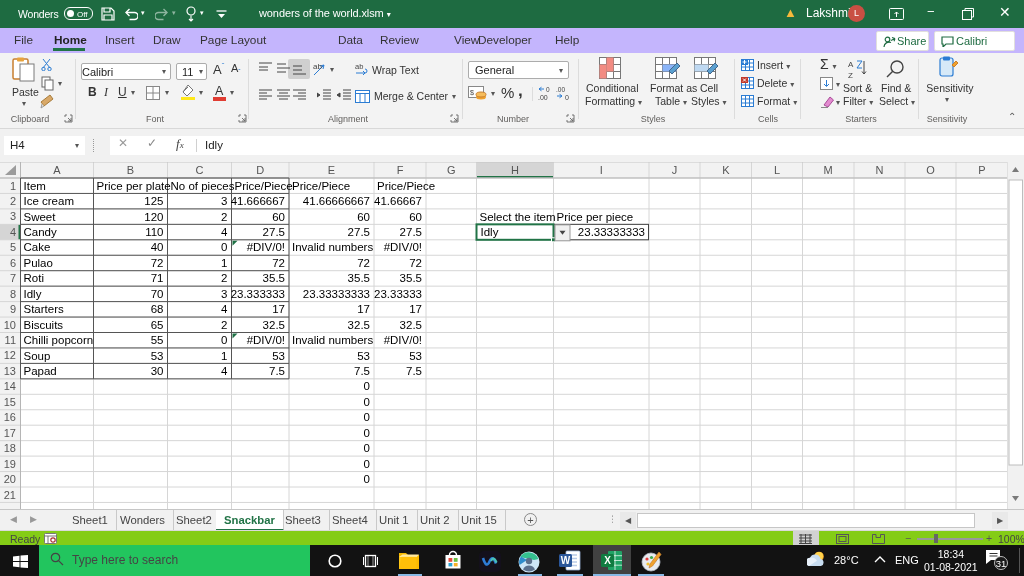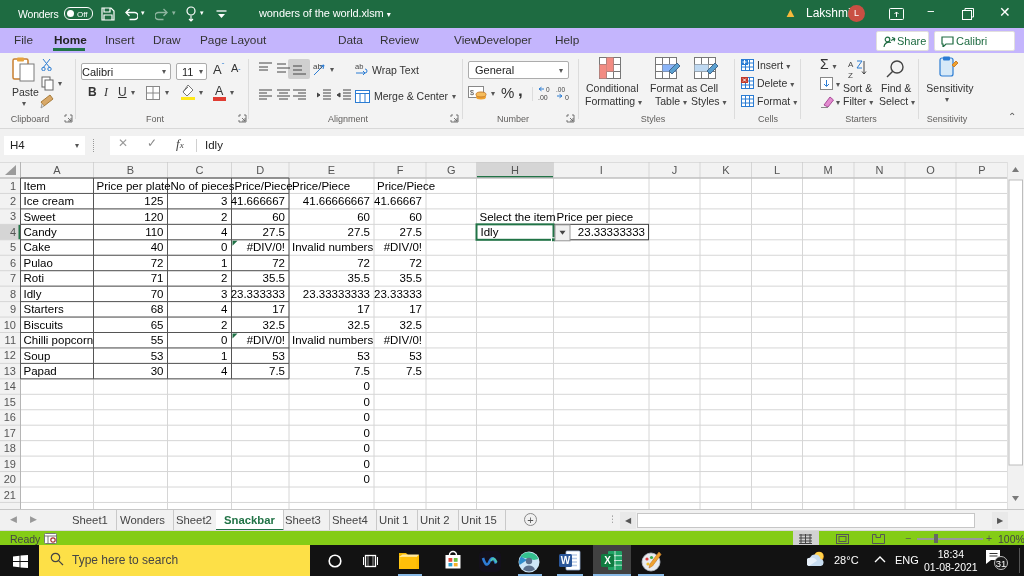--- a/index.html
+++ b/index.html
@@ -28,21 +28,21 @@
 #fxinput { position:absolute; left:110px; top:7px; width:914px; height:19px; background:#fff; font-size:11.5px; color:#222; line-height:19px; }
 #fxdiv { position:absolute; left:196px; top:10px; width:1px; height:13px; background:#D0D0D0; }
 
 #tabstrip { position:absolute; left:0; top:509px; width:1024px; height:21px; background:#F1F1F1; border-top:1px solid #C6C6C6; font-size:11.3px; color:#444; }
 .stab { position:absolute; top:0; height:21px; line-height:20px; padding:0 8px; border-right:1px solid #C9C9C9; }
 #tabactive { background:#fff; color:#217346; font-weight:bold; border-bottom:2px solid #217346; }
 
 #statusbar { position:absolute; left:0; top:530px; width:1024px; height:15px; background:#84cc16; border-top:1px solid #DADADA; font-size:10.5px; color:#444; }
 
 #taskbar { position:absolute; left:0; top:545px; width:1024px; height:31px; background:#121212; color:#fff; }
-#tsearch { position:absolute; left:39px; top:0px; width:271px; height:31px; background:#fde047; color:#454545; font-size:12px; line-height:30px; }
+#tsearch { position:absolute; left:39px; top:0px; width:271px; height:31px; background:#22c55e; color:#454545; font-size:12px; line-height:30px; }
 .ticon { position:absolute; }
 </style></head><body>
 <div id="screen">
 
 <div id="titlebar">
   <div class="t" style="left:18px;top:7.5px;font-size:10.5px;letter-spacing:-0.2px;">Wonders</div>
   <div style="position:absolute;left:64px;top:7px;width:29px;height:13px;border:1px solid #fff;border-radius:6px;">
     <div style="position:absolute;left:2px;top:2px;width:7px;height:7px;border-radius:50%;background:#fff;"></div>
     <div style="position:absolute;left:12px;top:1.5px;font-size:8px;">Off</div>
   </div>

